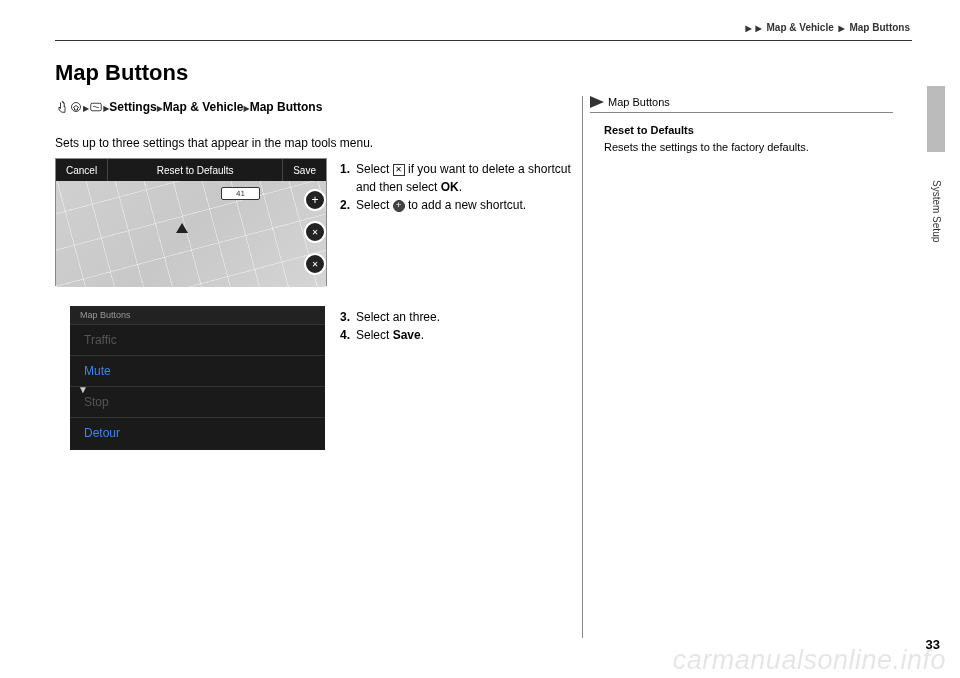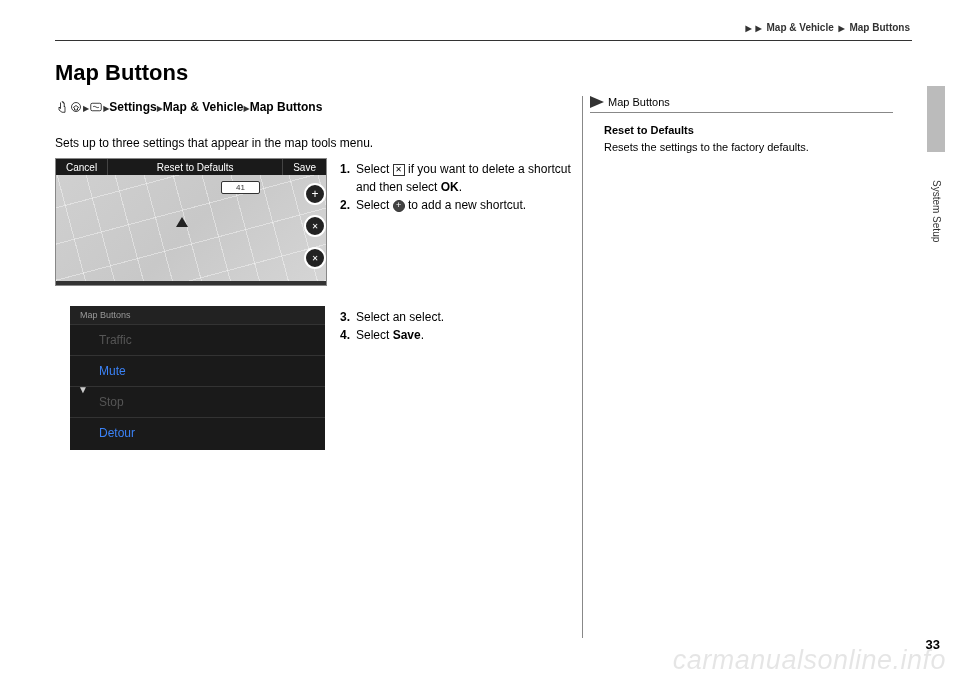--- a/index.html
+++ b/index.html
@@ -63,21 +63,21 @@
       position: absolute;
       top: 158px;
       left: 55px;
       width: 272px;
       height: 128px;
       background: #333;
       border: 1px solid #888;
     }
     .shot1 .topbar {
       display: flex;
-      height: 16px;
+      height: 22px;
       background: #1a1a1a;
       color: #fff;
       font-size: 10px;
       align-items: center;
     }
     .shot1 .topbar div {
       padding: 0 10px;
       border-right: 1px solid #444;
       height: 100%;
       display: flex;
@@ -143,21 +143,21 @@
       color: #bbb;
       font-size: 12px;
     }
     .shot2 .hdr {
       font-size: 9px;
       color: #999;
       padding: 4px 10px;
       background: #222;
     }
     .shot2 .row {
-      padding: 8px 14px 8px 29px;
+      padding: 8px 14px 8px 14px;
       border-top: 1px solid #333;
     }
     .shot2 .row.dim { color: #555; }
     .shot2 .row.bright { color: #3b82f6; }
     .shot2 .arrow-down {
       position: absolute;
       left: 8px;
       top: 78px;
       color: #ccc;
       font-size: 10px;
@@ -356,21 +356,21 @@
     <span class="num">2.</span>
     <span class="txt">
       <span>Select </span><span class="inline-circle">+</span><span> to add a new shortcut.</span>
     </span>
   </div>
 </div>
 
 <div class="steps2">
   <div class="step-row">
     <span class="num">3.</span>
-    <span class="txt">Select an select.</span>
+    <span class="txt">Select an three.</span>
   </div>
   <div class="step-row">
     <span class="num">4.</span>
     <span class="txt">
       <span>Select </span><b>Save</b><span>.</span>
     </span>
   </div>
 </div>
 
 <div class="sidebar-vline"></div>

